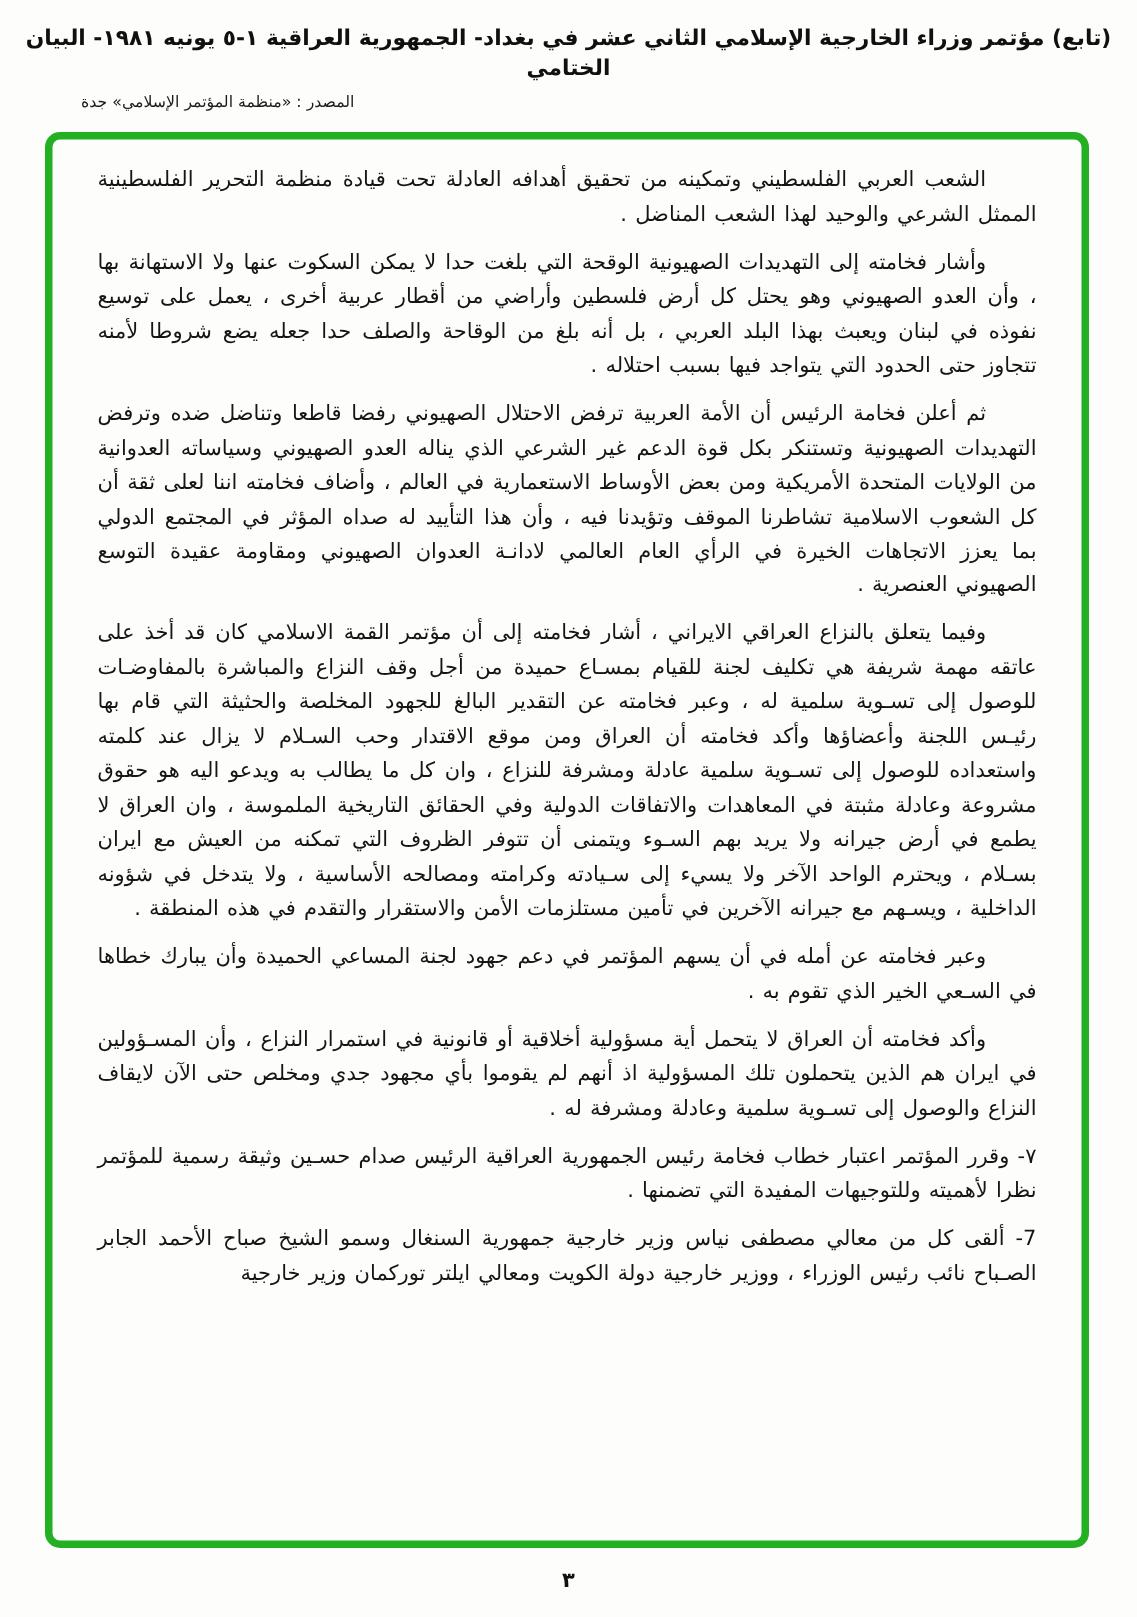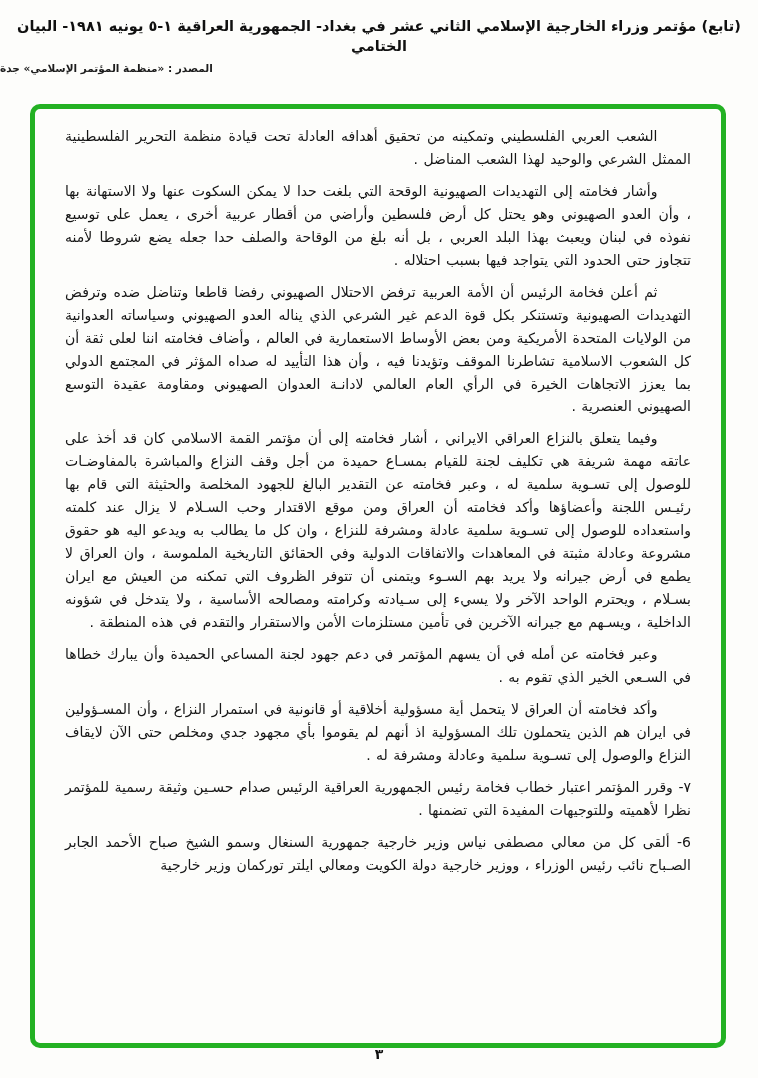--- a/index.html
+++ b/index.html
@@ -27,28 +27,29 @@
     font-size:14.5px;
     font-weight:bold;
     letter-spacing:0;
     line-height:1.4;
     padding:0 0;
     color:#101010;
   }
   .doc-source{
     margin-top:5px;
     font-size:10.5px;
-    font-weight:bold;
+    font-weight:normal;
     text-align:left;
+    padding-left:54px;
     color:#1c1c1c;
   }
   
   .content-box{
     position:absolute;
-    top:104px;
+    top:88px;
     left:30px;
     width:696px;
     height:944px;
     box-sizing:border-box;
     border:5px solid var(--border-green);
     border-radius:10px;
     padding:16px 30px 10px 30px;
     overflow:hidden;
     background:transparent;
   }
@@ -87,20 +88,20 @@
   </header>
 
   <main class="content-box">
     <p>الشعب العربي الفلسطيني وتمكينه من تحقيق أهدافه العادلة تحت قيادة منظمة التحرير الفلسطينية الممثل الشرعي والوحيد لهذا الشعب المناضل .</p>
     <p>وأشار فخامته إلى التهديدات الصهيونية الوقحة التي بلغت حدا لا يمكن السكوت عنها ولا الاستهانة بها ، وأن العدو الصهيوني وهو يحتل كل أرض فلسطين وأراضي من أقطار عربية أخرى ، يعمل على توسيع نفوذه في لبنان ويعبث بهذا البلد العربي ، بل أنه بلغ من الوقاحة والصلف حدا جعله يضع شروطا لأمنه تتجاوز حتى الحدود التي يتواجد فيها بسبب احتلاله .</p>
     <p>ثم أعلن فخامة الرئيس أن الأمة العربية ترفض الاحتلال الصهيوني رفضا قاطعا وتناضل ضده وترفض التهديدات الصهيونية وتستنكر بكل قوة الدعم غير الشرعي الذي يناله العدو الصهيوني وسياساته العدوانية من الولايات المتحدة الأمريكية ومن بعض الأوساط الاستعمارية في العالم ، وأضاف فخامته اننا لعلى ثقة أن كل الشعوب الاسلامية تشاطرنا الموقف وتؤيدنا فيه ، وأن هذا التأييد له صداه المؤثر في المجتمع الدولي بما يعزز الاتجاهات الخيرة في الرأي العام العالمي لادانـة العدوان الصهيوني ومقاومة عقيدة التوسع الصهيوني العنصرية .</p>
     <p>وفيما يتعلق بالنزاع العراقي الايراني ، أشار فخامته إلى أن مؤتمر القمة الاسلامي كان قد أخذ على عاتقه مهمة شريفة هي تكليف لجنة للقيام بمسـاع حميدة من أجل وقف النزاع والمباشرة بالمفاوضـات للوصول إلى تسـوية سلمية له ، وعبر فخامته عن التقدير البالغ للجهود المخلصة والحثيثة التي قام بها رئيـس اللجنة وأعضاؤها وأكد فخامته أن العراق ومن موقع الاقتدار وحب السـلام لا يزال عند كلمته واستعداده للوصول إلى تسـوية سلمية عادلة ومشرفة للنزاع ، وان كل ما يطالب به ويدعو اليه هو حقوق مشروعة وعادلة مثبتة في المعاهدات والاتفاقات الدولية وفي الحقائق التاريخية الملموسة ، وان العراق لا يطمع في أرض جيرانه ولا يريد بهم السـوء ويتمنى أن تتوفر الظروف التي تمكنه من العيش مع ايران بسـلام ، ويحترم الواحد الآخر ولا يسيء إلى سـيادته وكرامته ومصالحه الأساسية ، ولا يتدخل في شؤونه الداخلية ، ويسـهم مع جيرانه الآخرين في تأمين مستلزمات الأمن والاستقرار والتقدم في هذه المنطقة .</p>
     <p>وعبر فخامته عن أمله في أن يسهم المؤتمر في دعم جهود لجنة المساعي الحميدة وأن يبارك خطاها في السـعي الخير الذي تقوم به .</p>
     <p>وأكد فخامته أن العراق لا يتحمل أية مسؤولية أخلاقية أو قانونية في استمرار النزاع ، وأن المسـؤولين في ايران هم الذين يتحملون تلك المسؤولية اذ أنهم لم يقوموا بأي مجهود جدي ومخلص حتى الآن لايقاف النزاع والوصول إلى تسـوية سلمية وعادلة ومشرفة له .</p>
     <p class="numbered">٧- وقرر المؤتمر اعتبار خطاب فخامة رئيس الجمهورية العراقية الرئيس صدام حسـين وثيقة رسمية للمؤتمر نظرا لأهميته وللتوجيهات المفيدة التي تضمنها .</p>
-    <p class="numbered">6- ألقى كل من معالي مصطفى نياس وزير خارجية جمهورية السنغال وسمو الشيخ صباح الأحمد الجابر الصـباح نائب رئيس الوزراء ، ووزير خارجية دولة الكويت ومعالي ايلتر توركمان وزير خارجية</p>
+    <p class="numbered">7- ألقى كل من معالي مصطفى نياس وزير خارجية جمهورية السنغال وسمو الشيخ صباح الأحمد الجابر الصـباح نائب رئيس الوزراء ، ووزير خارجية دولة الكويت ومعالي ايلتر توركمان وزير خارجية</p>
   </main>
 
   <footer>
     <div class="page-number">٣</div>
   </footer>
 
 </div>
 
 </body></html>

